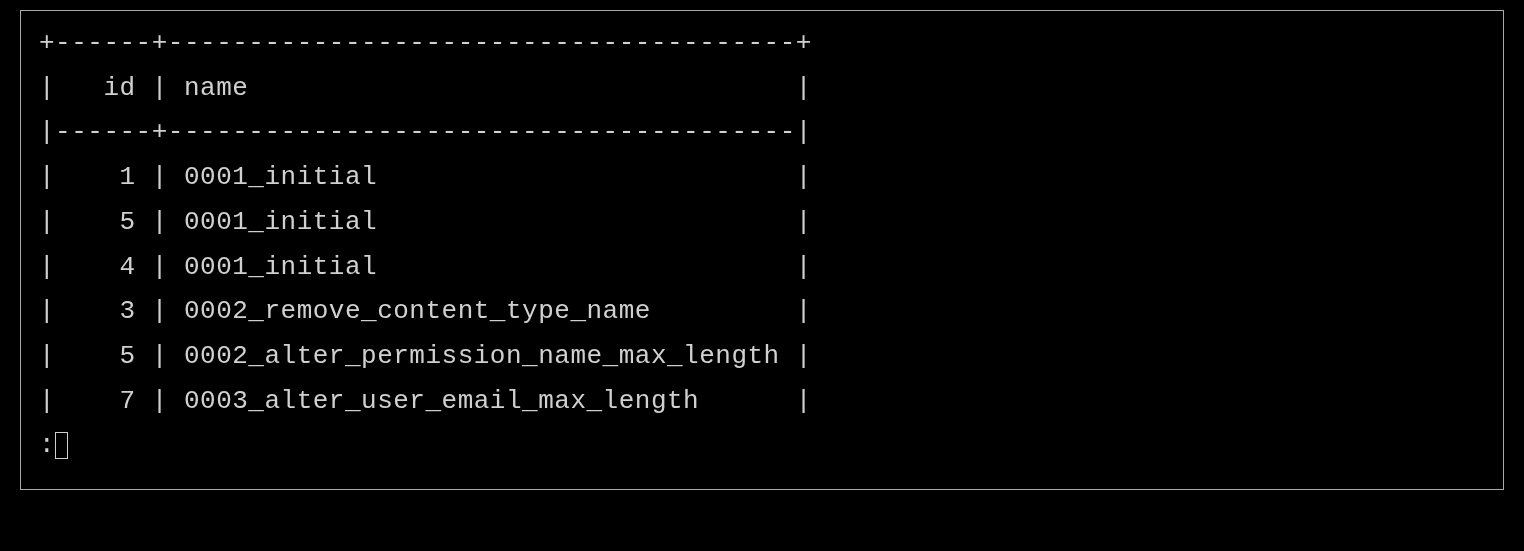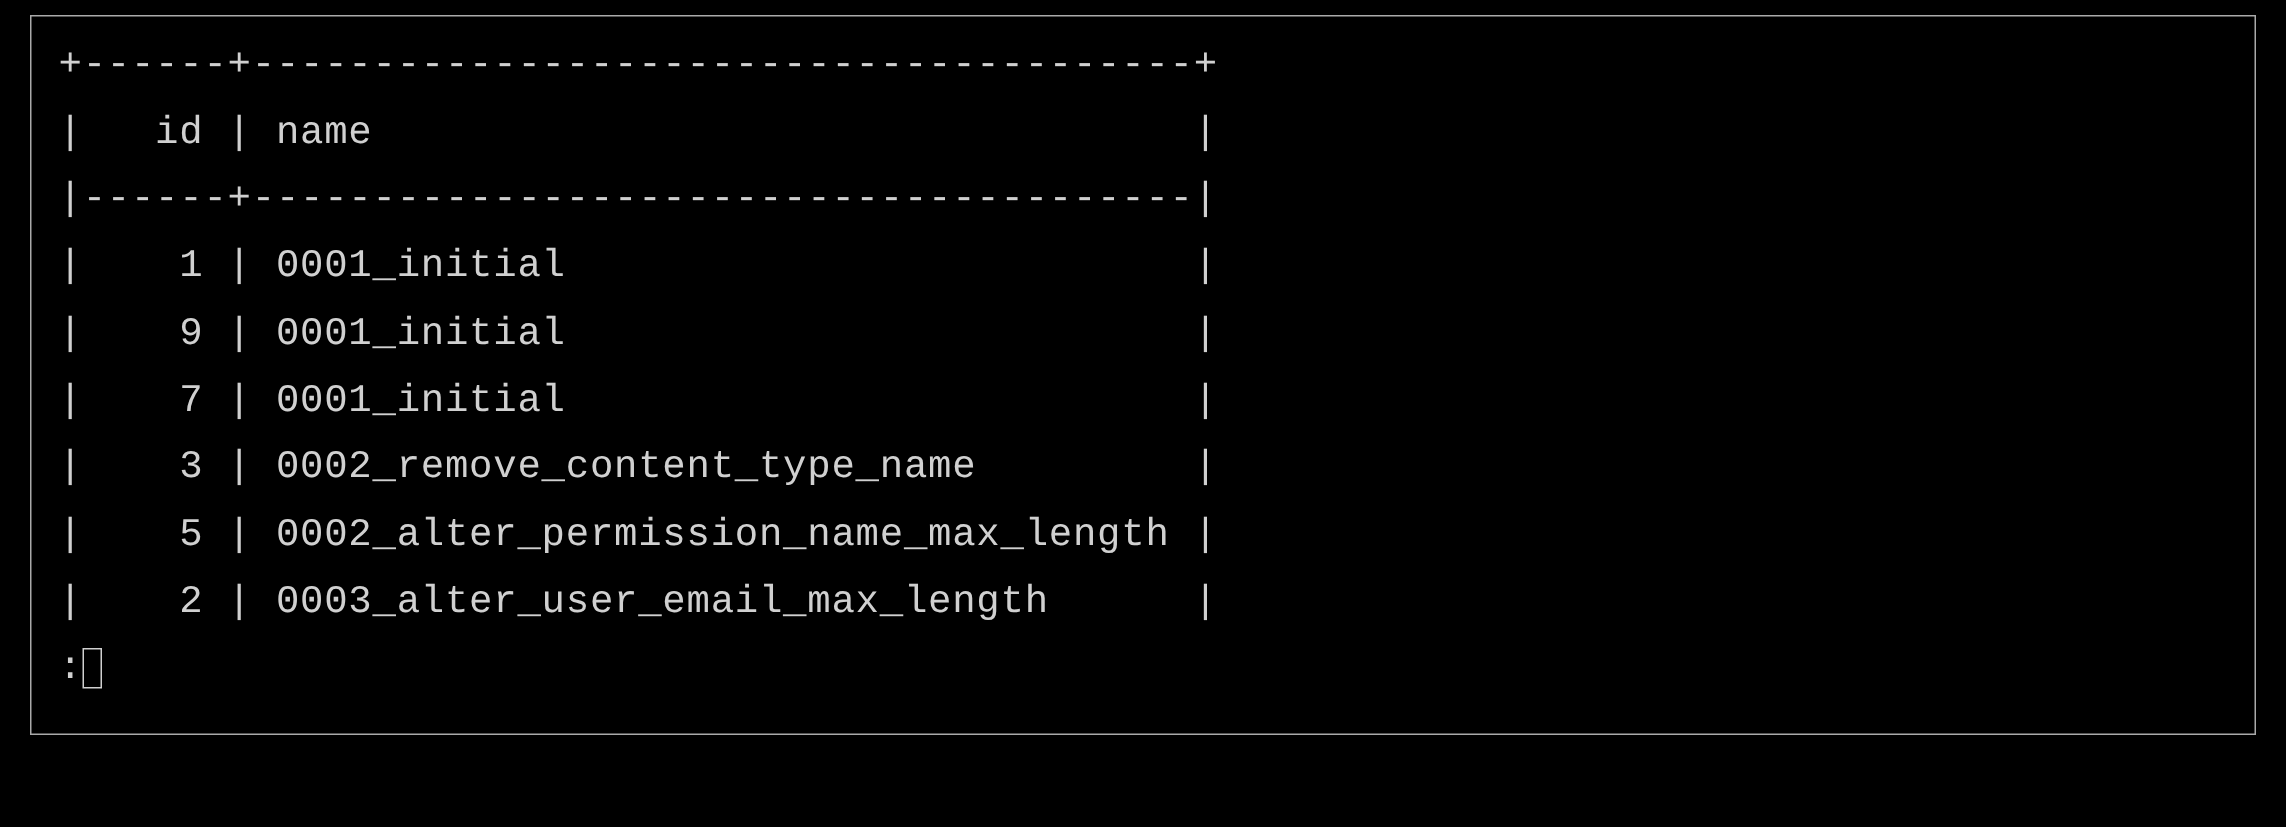--- a/index.html
+++ b/index.html
@@ -42,19 +42,19 @@
     }
   </style>
 </head>
 <body>
 
 <div class="terminal-box">
   <div class="output"><span>+------+---------------------------------------+</span>
 <span>|   id | name                                  |</span>
 <span>|------+---------------------------------------|</span>
 <span>|    1 | 0001_initial                          |</span>
-<span>|    9 | 0001_initial                          |</span>
-<span>|    7 | 0001_initial                          |</span>
+<span>|    5 | 0001_initial                          |</span>
+<span>|    4 | 0001_initial                          |</span>
 <span>|    3 | 0002_remove_content_type_name         |</span>
 <span>|    5 | 0002_alter_permission_name_max_length |</span>
-<span>|    2 | 0003_alter_user_email_max_length      |</span>
+<span>|    7 | 0003_alter_user_email_max_length      |</span>
 <span class="prompt-line"><span>:</span><span class="cursor"></span></span></div>
 </div>
 
 </body></html>

